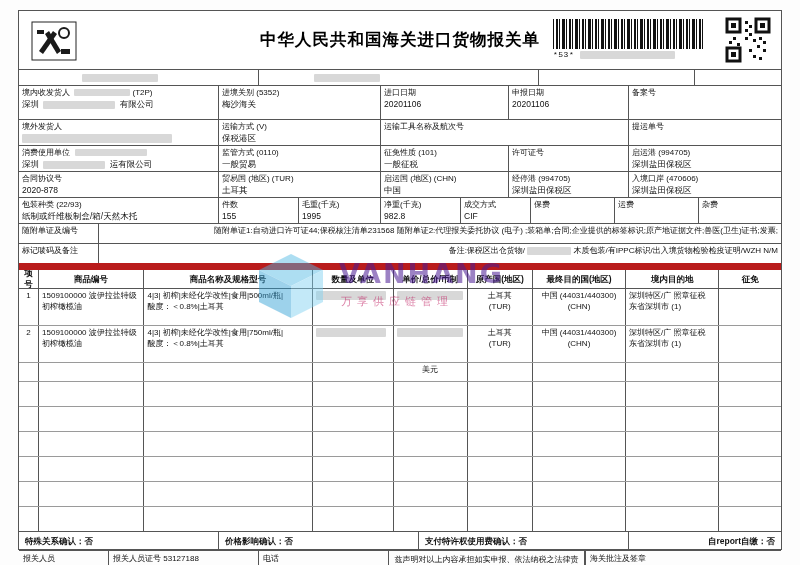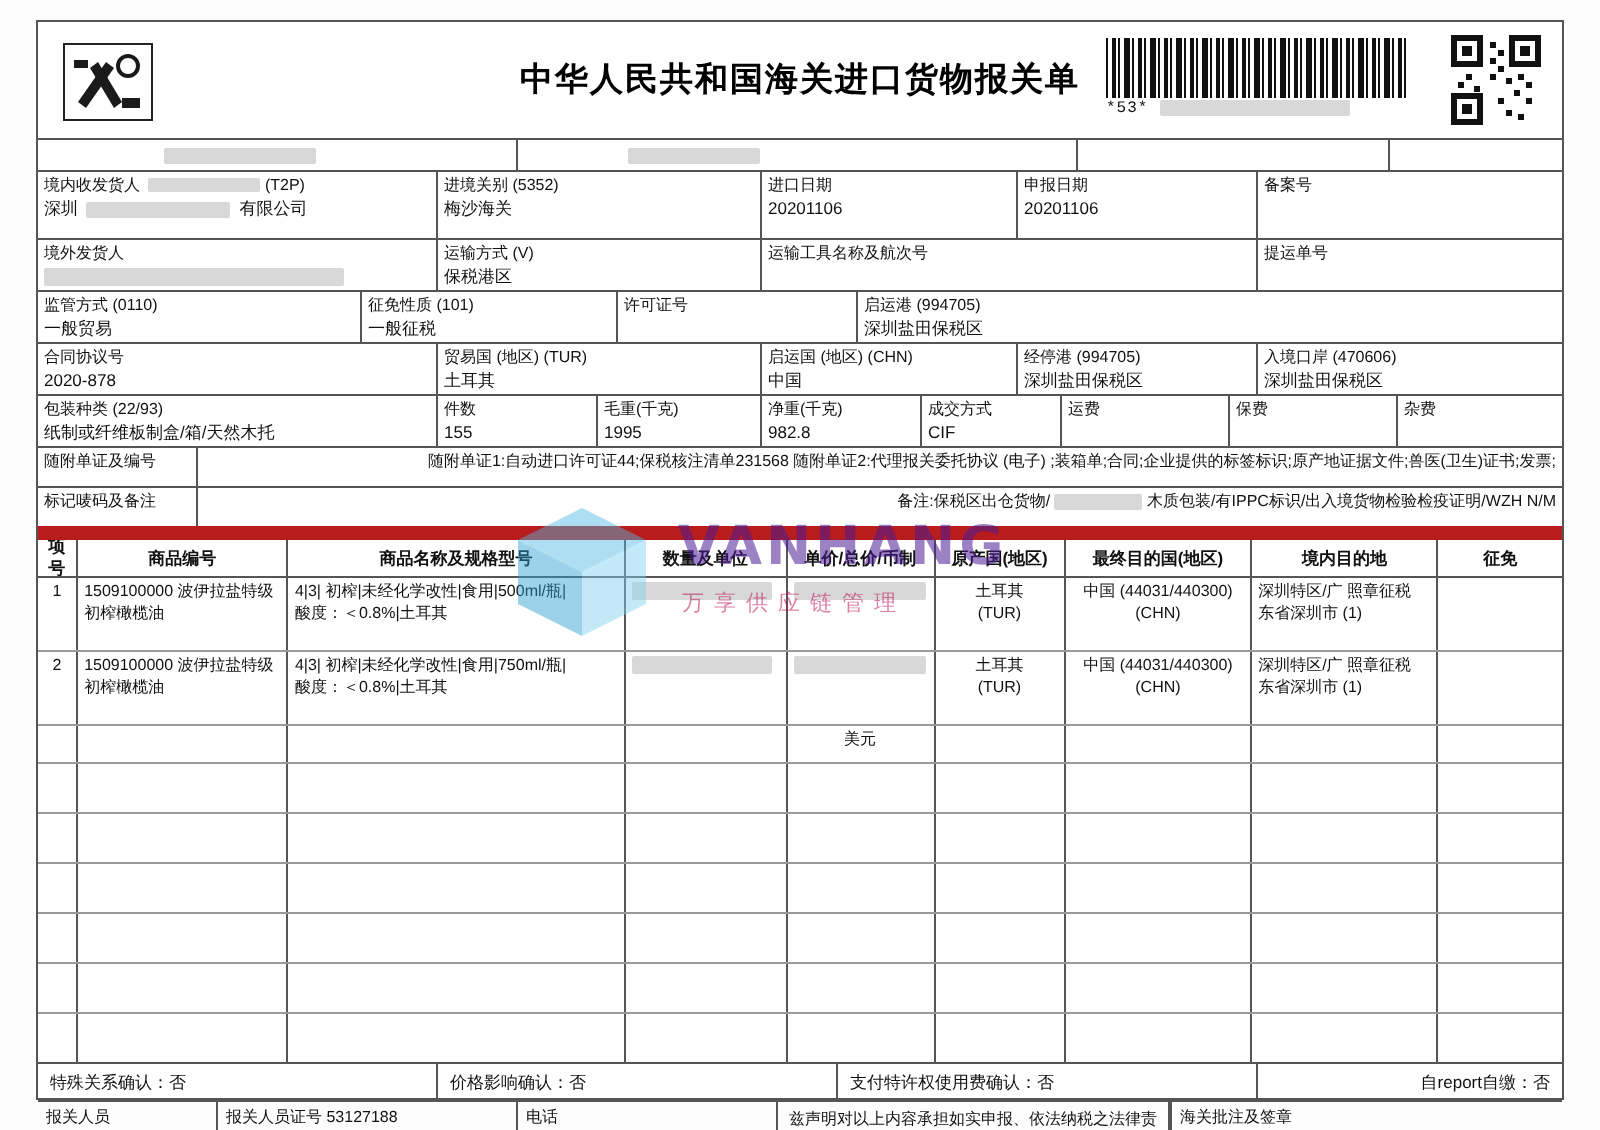--- a/index.html
+++ b/index.html
@@ -160,20 +160,21 @@
     font-size: 8.5px;
     padding-top: 2px;
   }
 
   
   .confirm { display: flex; border-top: 1px solid #555; height: 18px; }
   .confirm .cell {
     display: flex; align-items: center;
     font-size: 8.5px;
     padding: 0 6px;
+    font-weight: bold;
   }
   .confirm .c1 { width: 200px; justify-content: flex-start; }
   .confirm .c2 { width: 200px; }
   .confirm .c3 { width: 210px; }
   .confirm .c4 { flex: 1; justify-content: flex-end; }
 
   
   .footer { display: flex; border-top: 1px solid #555; height: 42px; }
   .footer .cell { padding: 3px 4px; }
   .f1 { width: 90px; }
@@ -328,20 +329,31 @@
         <div class="lbl">运输工具名称及航次号</div>
         <div class="val"></div>
       </div>
       <div class="cell" style="flex:1;">
         <div class="lbl">提运单号</div>
         <div class="val"></div>
       </div>
     </div>
 
     <div class="row r4">
+      <div class="cell" style="width:200px;">
+        <div class="lbl">
+          <span>消费使用单位</span>
+          <span class="redact-bar" style="width:72px;height:7px;margin-left:3px;"></span>
+        </div>
+        <div class="val">
+          <span>深圳</span>
+          <span class="redact-bar" style="width:62px;height:8px;margin:0 2px;"></span>
+          <span>运有限公司</span>
+        </div>
+      </div>
       <div class="cell" style="width:162px;">
         <div class="lbl">监管方式 (0110)</div>
         <div class="val">一般贸易</div>
       </div>
       <div class="cell" style="width:128px;">
         <div class="lbl">征免性质 (101)</div>
         <div class="val">一般征税</div>
       </div>
       <div class="cell" style="width:120px;">
         <div class="lbl">许可证号</div>
@@ -391,25 +403,25 @@
       </div>
       <div class="cell" style="width:80px;">
         <div class="lbl">净重(千克)</div>
         <div class="val">982.8</div>
       </div>
       <div class="cell" style="width:70px;">
         <div class="lbl">成交方式</div>
         <div class="val">CIF</div>
       </div>
       <div class="cell" style="width:84px;">
+        <div class="lbl">保费</div>
+        <div class="val"></div>
+      </div>
+      <div class="cell" style="width:84px;">
         <div class="lbl">运费</div>
-        <div class="val"></div>
-      </div>
-      <div class="cell" style="width:84px;">
-        <div class="lbl">保费</div>
         <div class="val"></div>
       </div>
       <div class="cell" style="flex:1;">
         <div class="lbl">杂费</div>
         <div class="val"></div>
       </div>
     </div>
 
     <div class="row rnote">
       <div class="cell" style="width:80px;">

